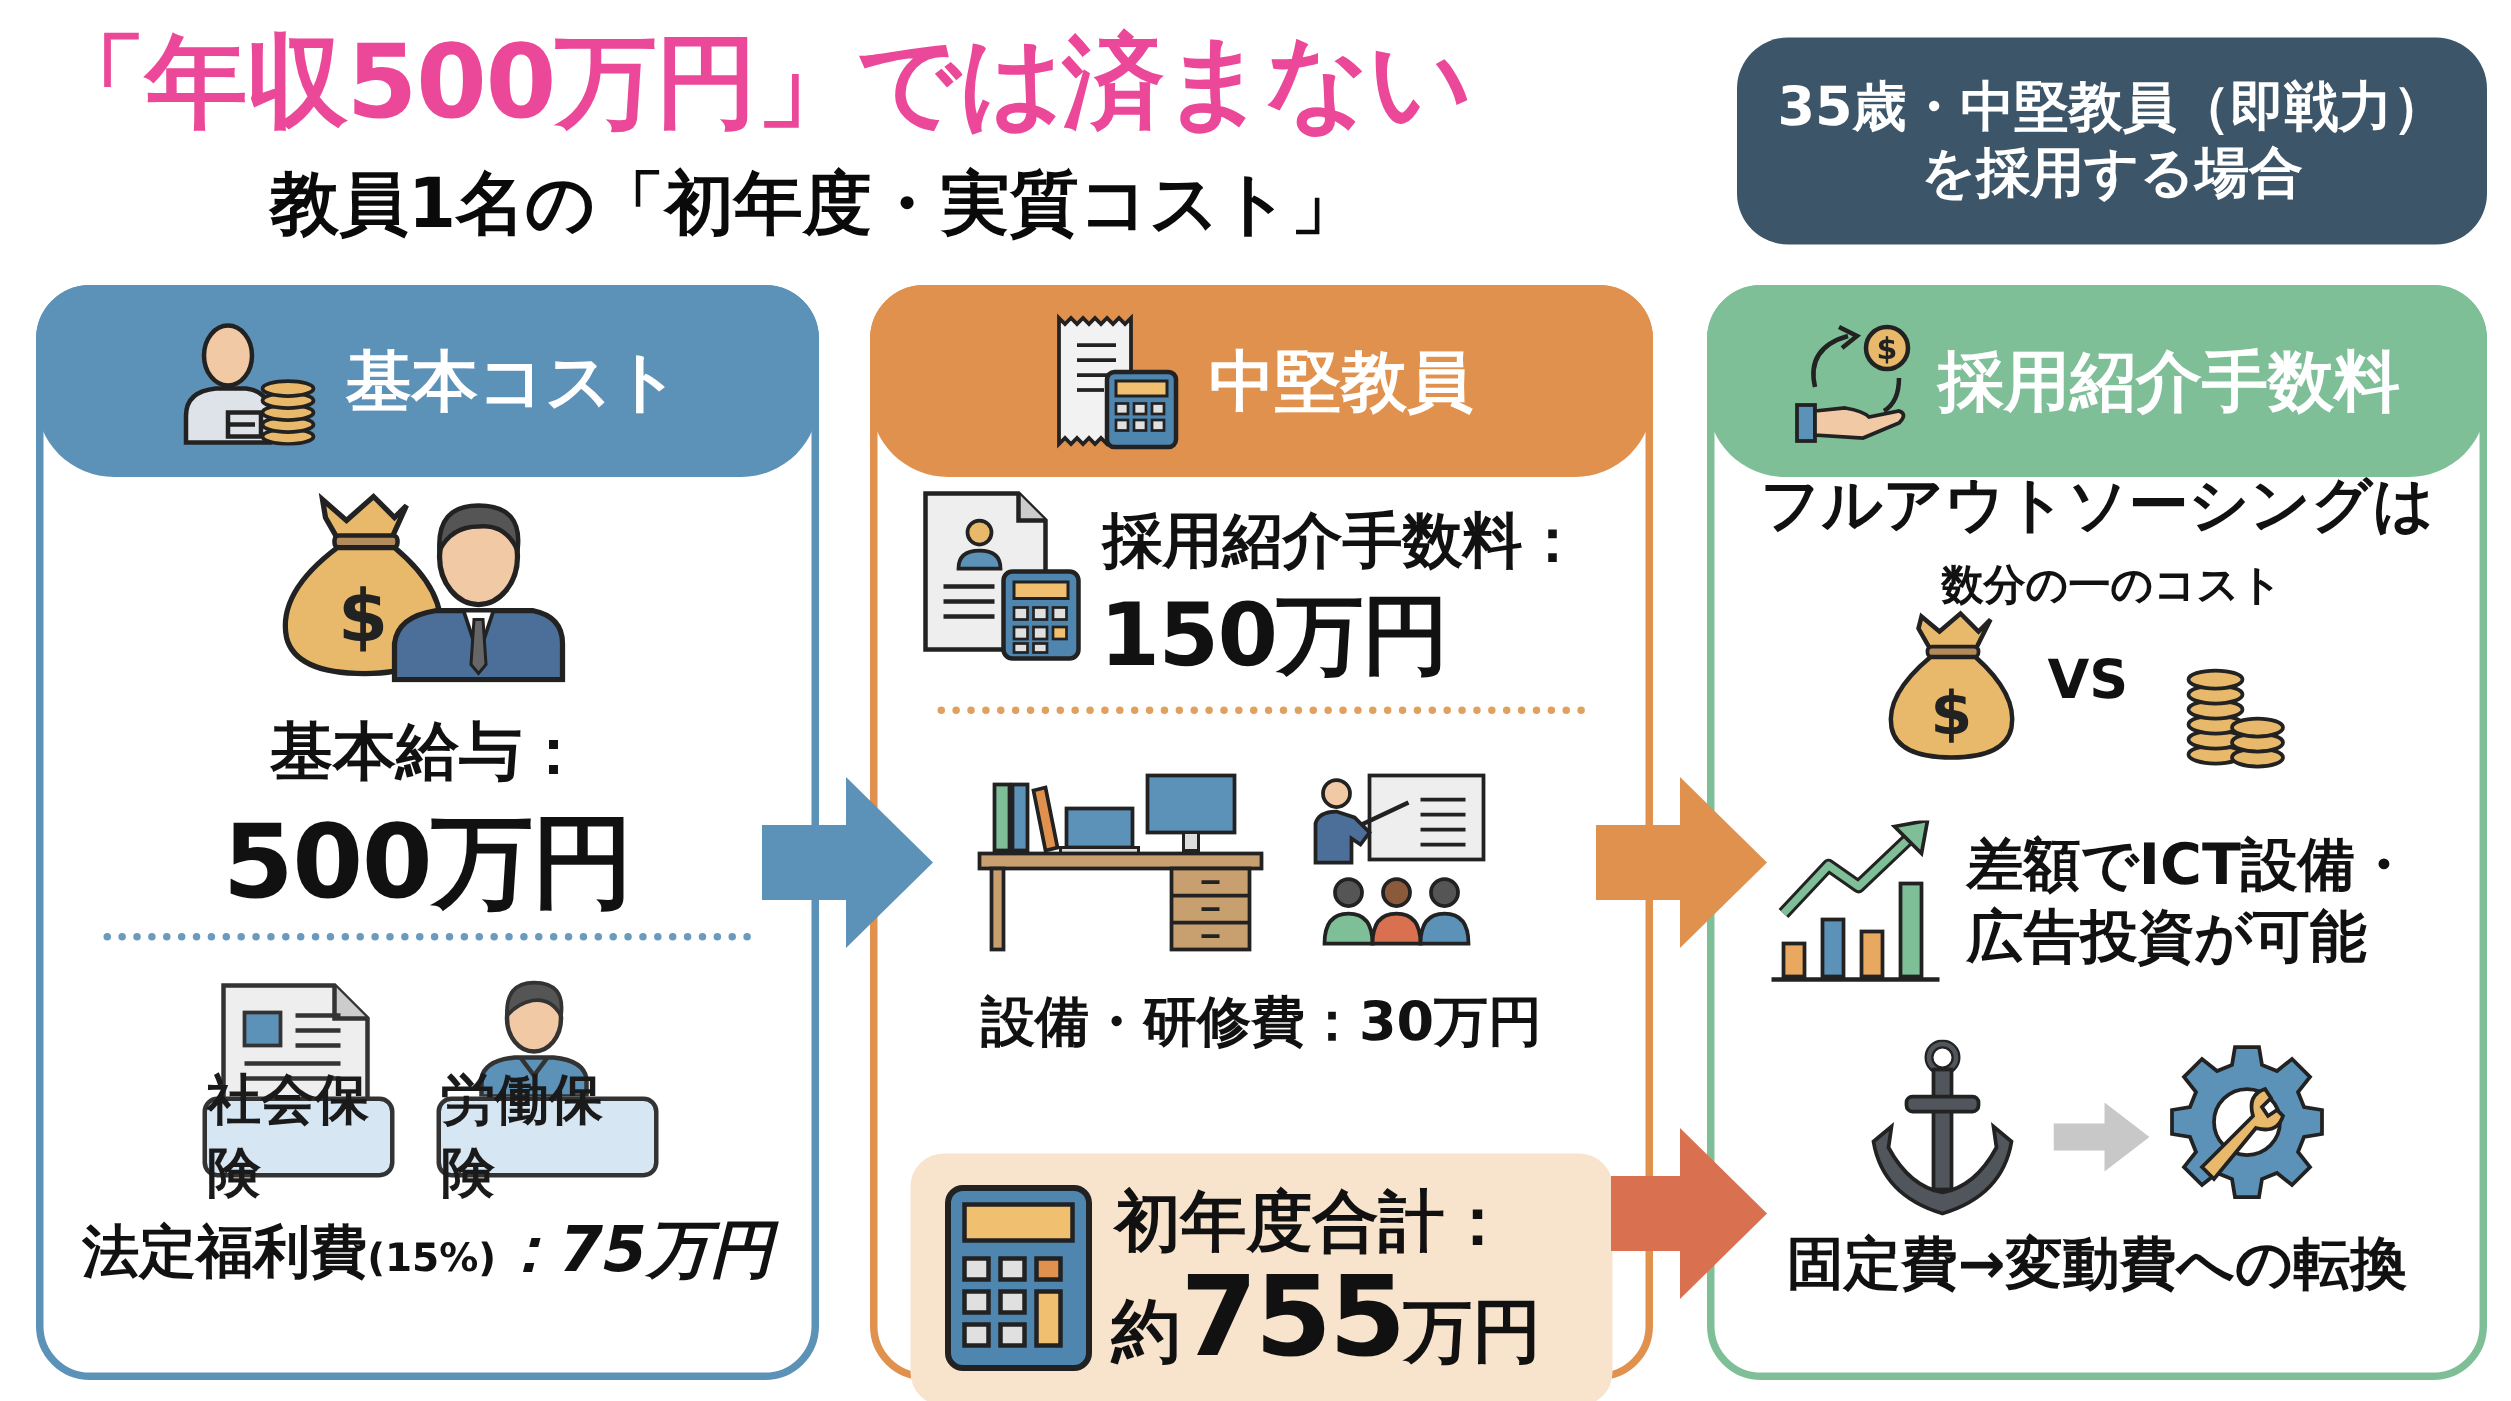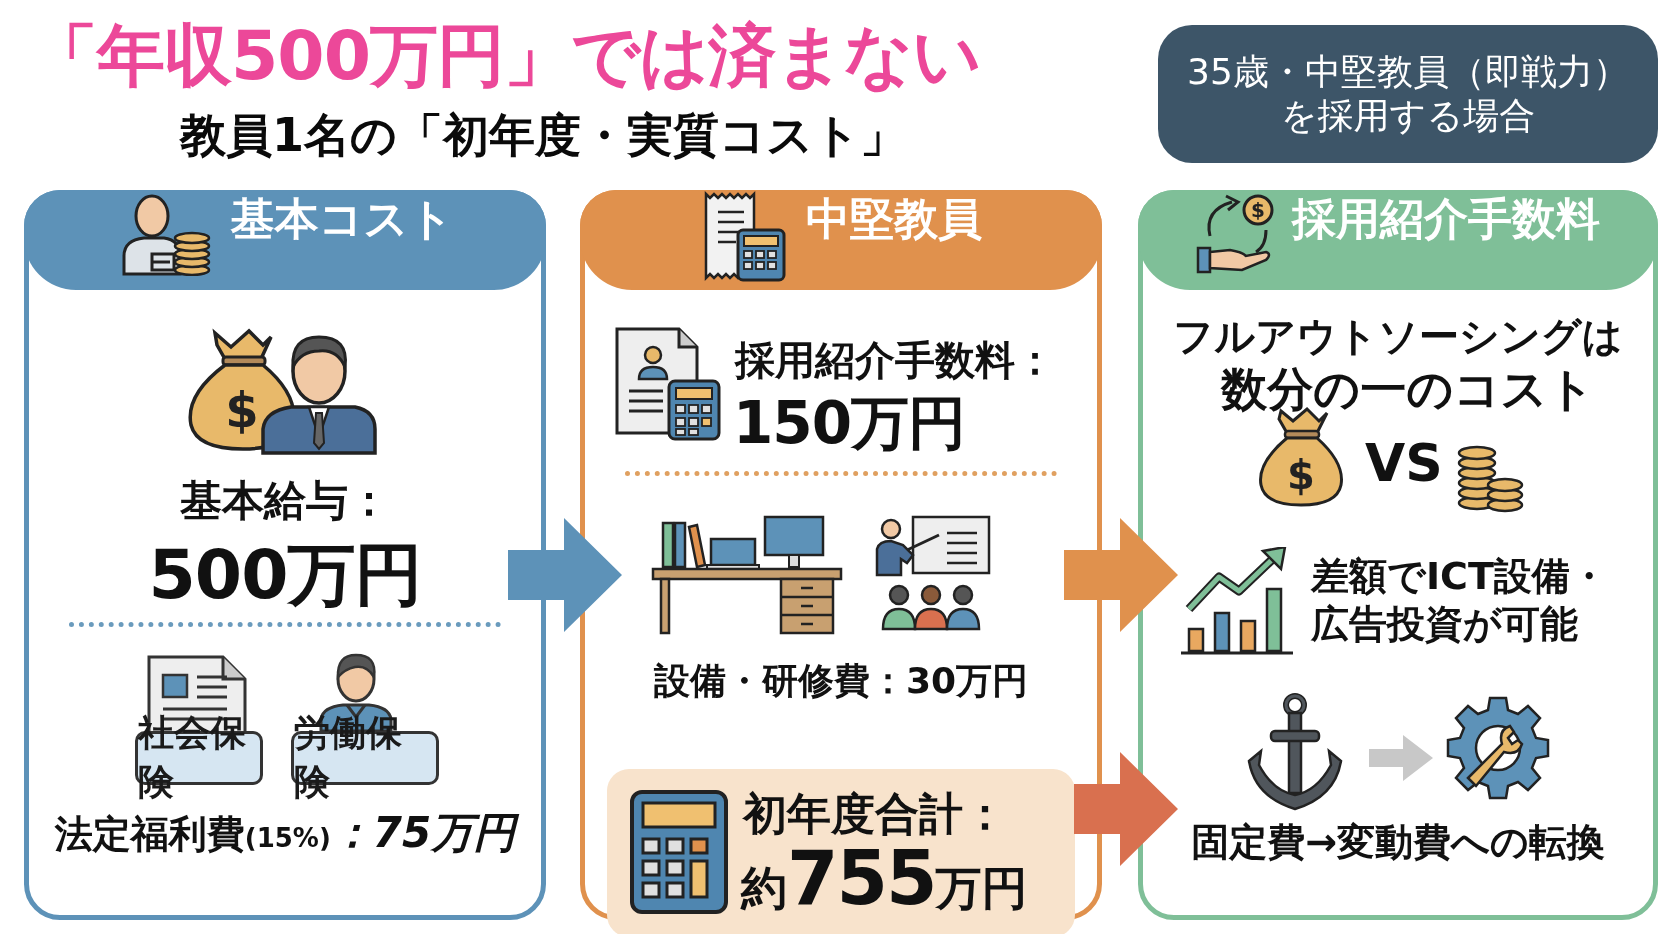--- a/index.html
+++ b/index.html
@@ -2,24 +2,24 @@
 <html><head>
 <meta charset="utf-8">
 <style>
   * { box-sizing: border-box; margin: 0; padding: 0; }
   html, body { width: 1674px; height: 934px; background: #ffffff; overflow: hidden; }
   body { font-family: "DejaVu Sans", "Liberation Sans", sans-serif; color: #111; position: relative; }
 
   .title-main { position: absolute; left: 30px; top: 22px; font-size: 68px; font-weight: 900; letter-spacing: -1px; line-height: 1; color: #ec4899; white-space: nowrap; }
   .title-sub { position: absolute; left: 180px; top: 112px; font-size: 46px; font-weight: 900; line-height: 1; color: #0a0a0a; white-space: nowrap; }
 
-  .badge { position: absolute; left: 1158px; top: 25px; width: 500px; height: 138px; background: #3d5568; border-radius: 34px; color: #fff; display: flex; flex-direction: column; align-items: center; justify-content: center; font-weight: 400; font-size: 36px; line-height: 1.22; text-align: center; }
+  .badge { position: absolute; left: 1158px; top: 25px; width: 500px; height: 138px; background: #3d5568; border-radius: 34px; color: #fff; display: flex; flex-direction: column; align-items: center; justify-content: center; font-weight: 700; font-size: 36px; line-height: 1.22; text-align: center; }
 
   .panel { position: absolute; top: 190px; height: 730px; border: 5px solid; border-radius: 36px; background: #fff; overflow: visible; }
-  .panel-head { position: absolute; left: -5px; right: -5px; top: -5px; height: 100px; border-radius: 36px 36px 52px 52px; display: flex; align-items: flex-start; justify-content: center; gap: 18px; color: #fff; font-weight: 900; font-size: 44px; }
+  .panel-head { position: absolute; left: -5px; right: -5px; top: -5px; height: 128px; border-radius: 36px 36px 52px 52px; display: flex; align-items: center; justify-content: center; gap: 18px; color: #fff; font-weight: 900; font-size: 44px; }
   .p-blue { left: 24px; width: 522px; border-color: #5d92b8; }
   .p-blue .panel-head { background: #5d92b8; }
   .p-orange { left: 580px; width: 522px; border-color: #e0914d; }
   .p-orange .panel-head { background: #e0914d; }
   .p-green { left: 1138px; width: 520px; border-color: #7fbf98; }
   .p-green .panel-head { background: #7fbf98; }
 
   .abs { position: absolute; }
   .center-text { position: absolute; left: 0; right: 0; text-align: center; font-weight: 900; color: #111; }
 
@@ -228,29 +228,29 @@
       <circle cx="62" cy="20" r="14" fill="#e8b96a" stroke="#222" stroke-width="3"></circle>
       <text x="62" y="27" font-size="20" font-weight="700" text-anchor="middle" fill="#222" font-family="DejaVu Sans, sans-serif">$</text>
       <path d="M70 40 Q70 56 60 62" fill="none" stroke="#222" stroke-width="3"></path>
       <rect x="2" y="58" width="12" height="24" fill="#5d92b8" stroke="#222" stroke-width="2.5"></rect>
       <path d="M14 62 L34 60 Q46 62 50 66 L70 62 Q76 64 70 70 L46 80 L14 78 Z" fill="#f1c9a5" stroke="#222" stroke-width="2.5"></path>
     </svg>
     <span>採用紹介手数料</span>
   </div>
 
   <div class="center-text" style="top:114px; font-size:40px; white-space:nowrap;">フルアウトソーシングは</div>
-  <div class="center-text" style="top:164px; font-size:46px; white-space:nowrap;padding-left:20px;">数分の一のコスト</div>
+  <div class="center-text" style="top:176px; font-size:28px; white-space:nowrap;padding-left:20px;">数分の一のコスト</div>
 
   <svg class="abs" style="left:110px; top:210px;" width="96" height="104" viewBox="0 0 96 104">
     <path d="M28 6 L40 16 L54 4 L66 16 L74 8 L64 28 L34 28 L26 14 Z" fill="#e8b96a" stroke="#222" stroke-width="3"></path>
     <rect x="32" y="26" width="34" height="7" rx="3" fill="#b38a5a" stroke="#222" stroke-width="2.5"></rect>
     <path d="M34 33 Q4 58 8 80 Q12 100 48 100 Q84 100 88 80 Q92 58 64 33 Z" fill="#e8b96a" stroke="#222" stroke-width="3"></path>
     <text x="48" y="84" font-size="40" font-weight="700" text-anchor="middle" fill="#222" font-family="DejaVu Sans, sans-serif">$</text>
   </svg>
-  <div class="abs" style="left:222px; top:238px; font-size:52px; font-weight:900;">VS</div>
+  <div class="abs" style="left:222px; top:238px; font-size:36px; font-weight:900;">VS</div>
   <svg class="abs" style="left:310px; top:248px;" width="72" height="70" viewBox="0 0 72 70">
     <g fill="#e8b96a" stroke="#222" stroke-width="2.5">
       <ellipse cx="24" cy="60" rx="18" ry="6"></ellipse>
         <ellipse cx="24" cy="50" rx="18" ry="6"></ellipse>
         <ellipse cx="24" cy="40" rx="18" ry="6"></ellipse>
         <ellipse cx="24" cy="30" rx="18" ry="6"></ellipse>
         <ellipse cx="24" cy="20" rx="18" ry="6"></ellipse>
         <ellipse cx="24" cy="10" rx="18" ry="6"></ellipse>
       <ellipse cx="52" cy="62" rx="17" ry="6"></ellipse>
         <ellipse cx="52" cy="52" rx="17" ry="6"></ellipse>

